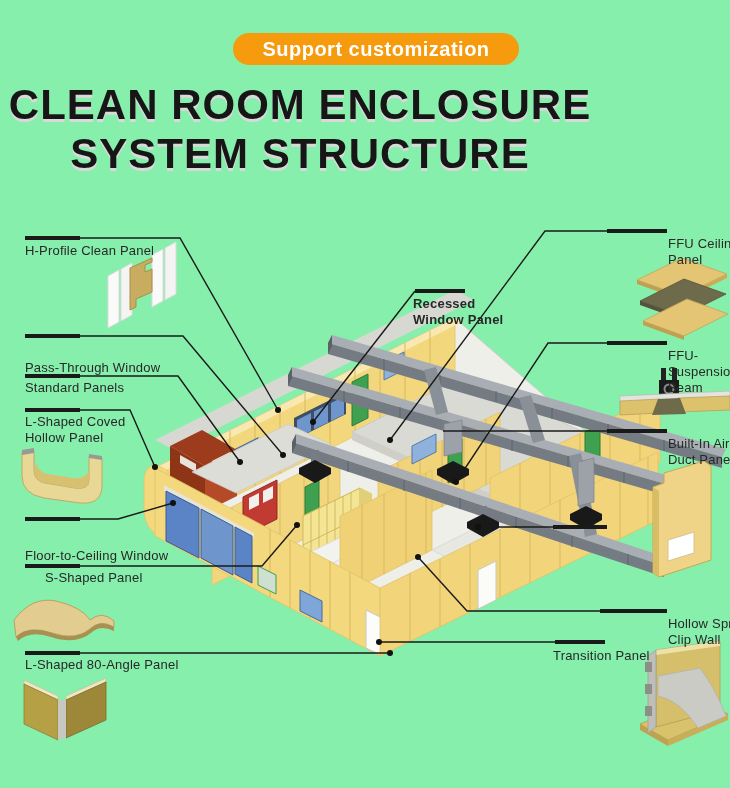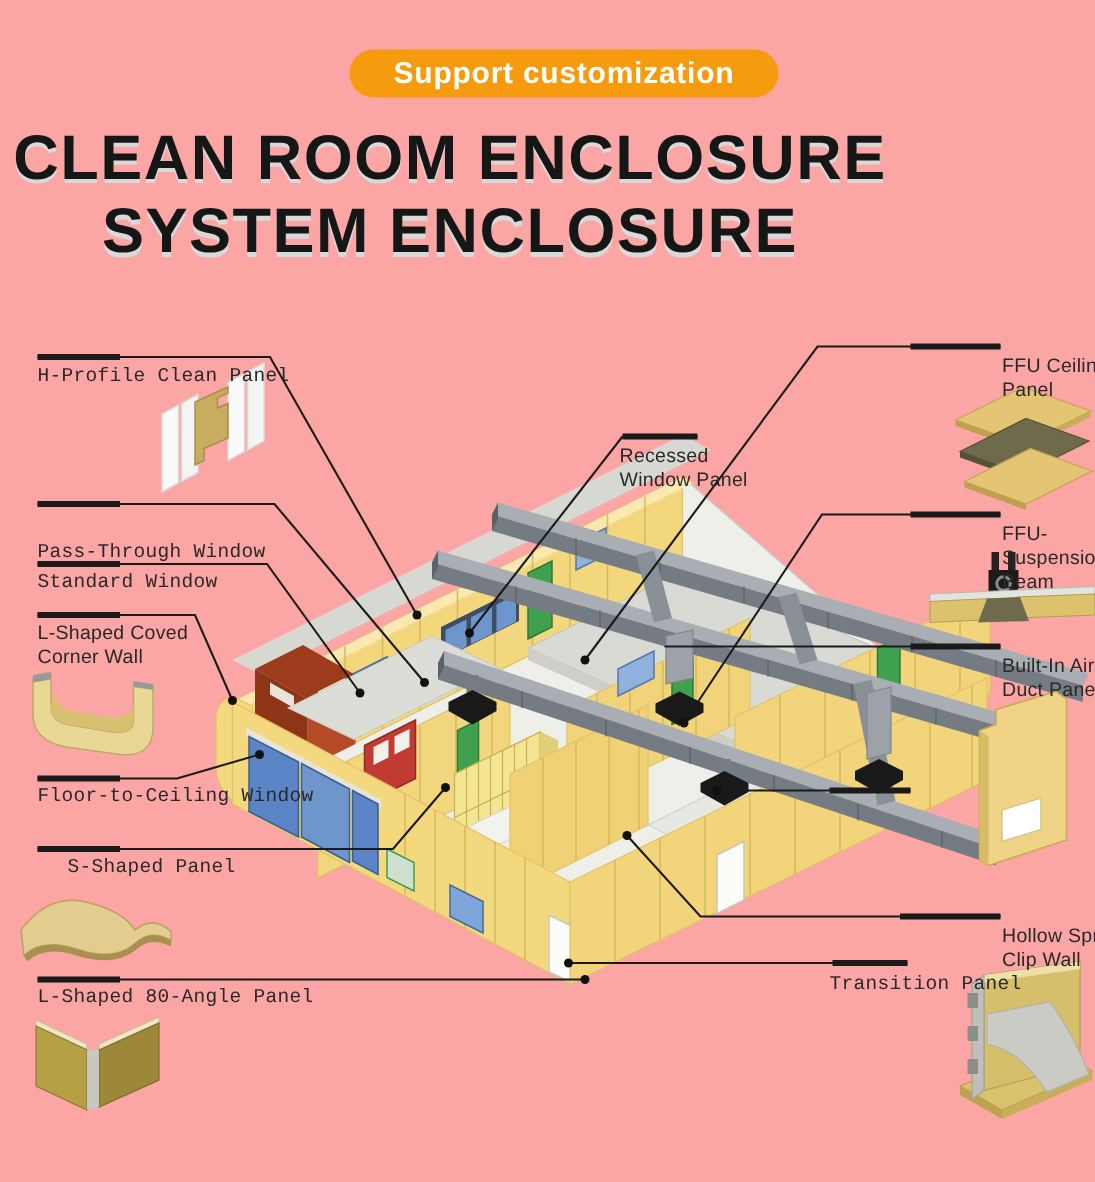--- a/index.html
+++ b/index.html
@@ -1,26 +1,26 @@
 <!DOCTYPE html>
 <html><head>
 <meta charset="utf-8">
 <style>
   html,body{margin:0;padding:0;background:#fff;}
-  #stage{position:relative;width:730px;height:788px;background:#fca5a5;overflow:hidden;
+  #stage{position:relative;width:730px;height:788px;background:#86efac;overflow:hidden;
          font-family:"Liberation Sans","DejaVu Sans",sans-serif;}
   #scene{position:absolute;left:0;top:0;}
   .banner{position:absolute;left:233px;top:33px;width:286px;height:32px;background:#F59B0D;
           border-radius:18px;display:flex;align-items:center;justify-content:center;
           color:#fff;font-size:20px;font-weight:bold;letter-spacing:.5px;}
   .title{position:absolute;left:0;top:80px;width:600px;text-align:center;color:#161616;
          font-size:42px;line-height:49px;font-weight:bold;letter-spacing:1px;
          text-shadow:0 3px 0 #d9d9d9;}
   .callout{position:absolute;color:#282828;font-size:13px;line-height:16px;letter-spacing:.2px;}
-  .nowrap{white-space:nowrap;font-family:Liberation Mono, monospace;}
+  .nowrap{white-space:nowrap;}
 </style>
 </head>
 <body>
 
 <div id="stage">
 
   <svg id="scene" width="730" height="788" viewBox="0 0 730 788">
 
     <g>
 
@@ -270,30 +270,30 @@
         <circle cx="478" cy="527" r="3"></circle>
         <circle cx="418" cy="557" r="3"></circle>
       <circle cx="379" cy="642" r="3"></circle>
     </g>
   </svg>
 
   <div class="banner">Support customization</div>
 
   <div class="title">
     <div>CLEAN ROOM ENCLOSURE</div>
-    <div>SYSTEM ENCLOSURE</div>
+    <div>SYSTEM STRUCTURE</div>
   </div>
 
   <div class="callout nowrap" style="left:25px;top:243px;">H-Profile Clean Panel</div>
   <div class="callout nowrap" style="left:25px;top:360px;">Pass-Through Window</div>
-  <div class="callout nowrap" style="left:25px;top:380px;">Standard Window</div>
-  <div class="callout" style="left:25px;top:414px;width:112px;">L-Shaped Coved Corner Wall</div>
-  <div class="callout nowrap" style="left:25px;top:523px;">Floor-to-Ceiling Window</div>
+  <div class="callout nowrap" style="left:25px;top:380px;">Standard Panels</div>
+  <div class="callout" style="left:25px;top:414px;width:112px;">L-Shaped Coved Hollow Panel</div>
+  <div class="callout nowrap" style="left:25px;top:548px;">Floor-to-Ceiling Window</div>
   <div class="callout nowrap" style="left:25px;top:570px;margin-left:20px;">S-Shaped Panel</div>
   <div class="callout nowrap" style="left:25px;top:657px;">L-Shaped 80-Angle Panel</div>
-  <div class="callout" style="left:413px;top:296px;width:95px;">Recessed Window Panel</div>
+  <div class="callout" style="left:413px;top:296px;width:95px;font-weight:bold;">Recessed Window Panel</div>
   <div class="callout" style="left:668px;top:236px;width:80px;">FFU Ceiling Panel</div>
   <div class="callout" style="left:668px;top:348px;width:80px;">FFU-Suspension Beam</div>
   <div class="callout" style="left:668px;top:436px;width:80px;">Built-In Air Duct Panels</div>
   <div class="callout" style="left:668px;top:616px;width:90px;">Hollow Spring Clip Wall</div>
   <div class="callout nowrap" style="left:553px;top:648px;">Transition Panel</div>
 
 </div>
 
 </body></html>

